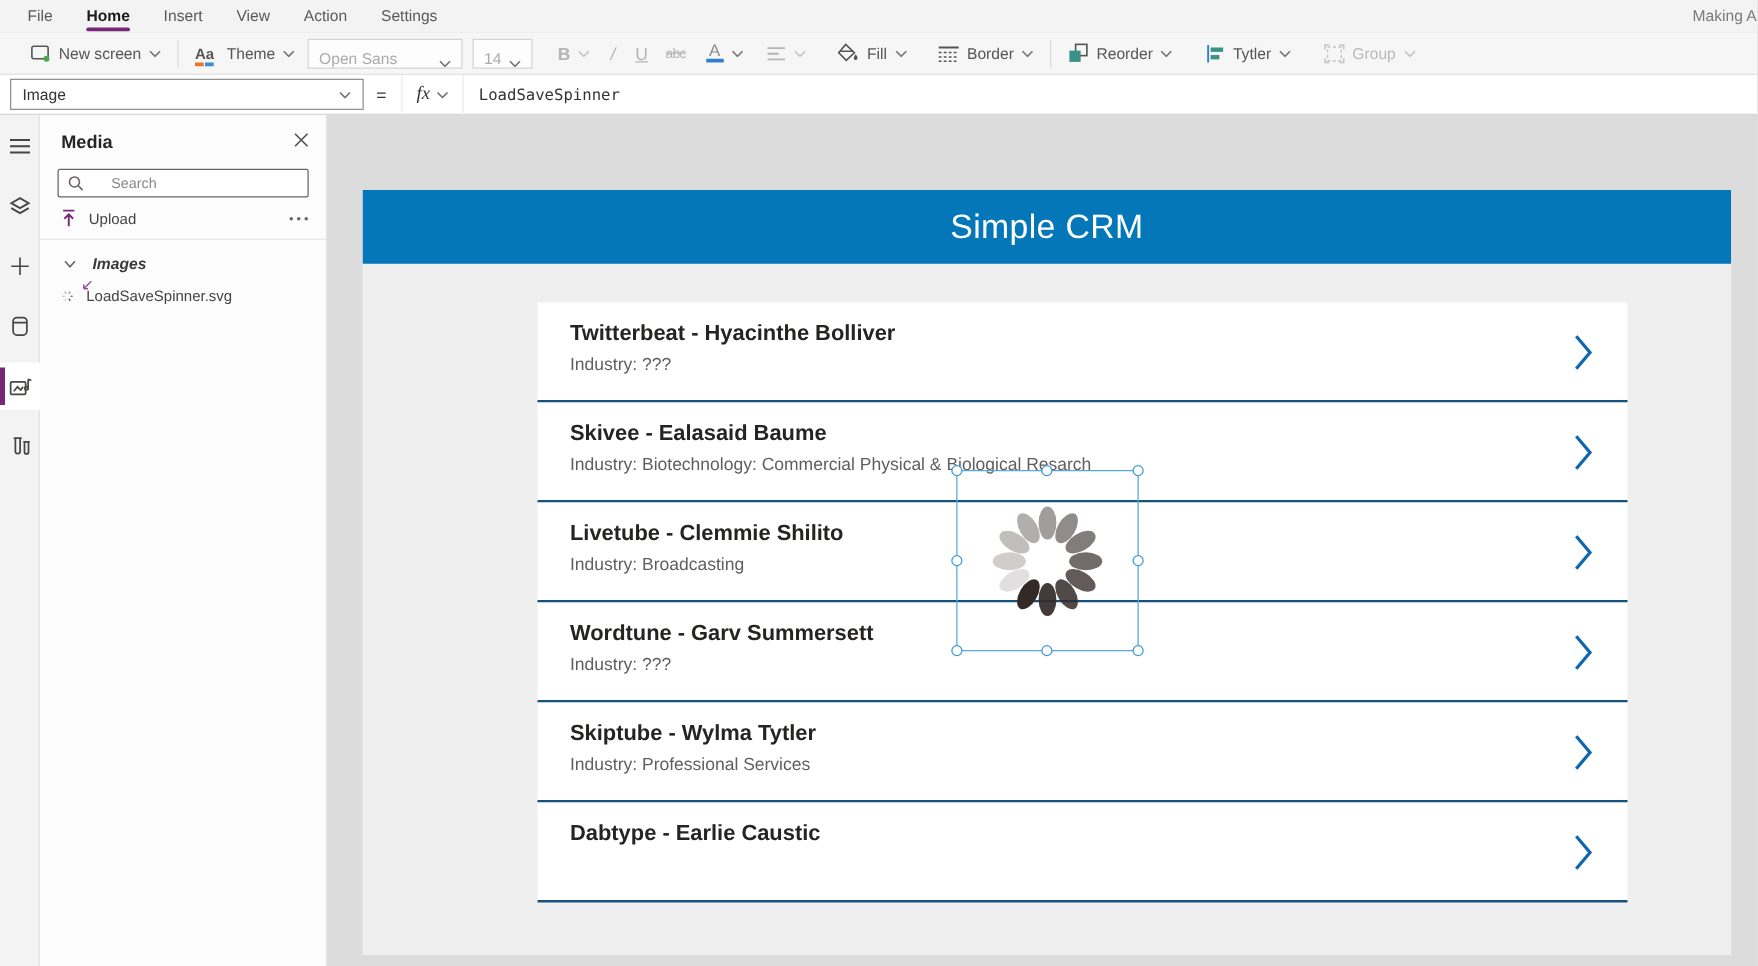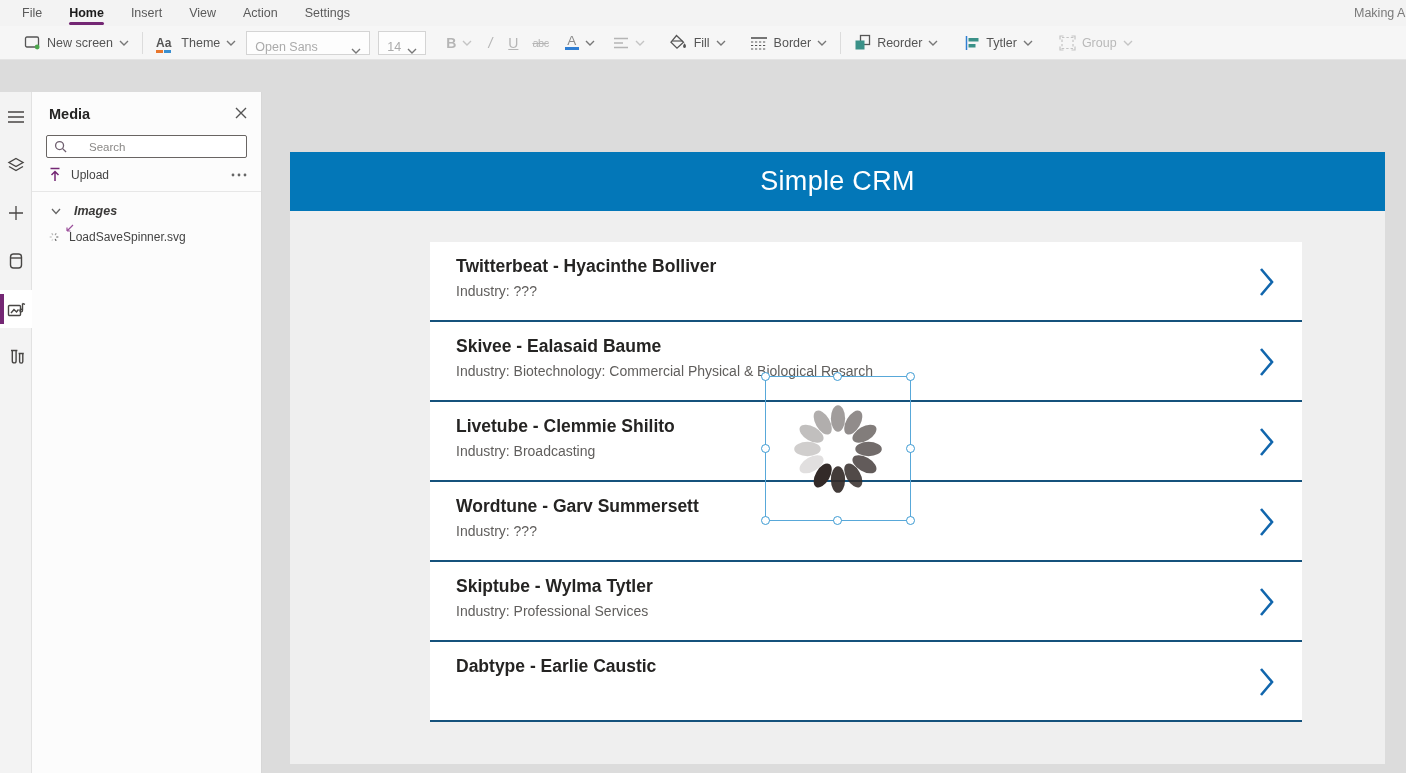--- a/index.html
+++ b/index.html
@@ -239,20 +239,36 @@
         <rect x="3" y="2.5" width="11" height="11" stroke="#c4c4c4" stroke-width="1.2" fill="none" stroke-dasharray="2.4 2"></rect>
         <path d="M1 4.5 V1 H4.5 M12.5 1 H16 V4.5 M16 11.5 V15 H12.5 M4.5 15 H1 V11.5" stroke="#c4c4c4" stroke-width="1.2" fill="none"></path>
         </svg>
       <span>Group</span>
       <svg class="chev" viewBox="0 0 10 6">
           <path d="M1 1 L5 5 L9 1"></path>
         </svg>
     </div>
   </div>
 
+  <div class="fxbar">
+    <div class="propsel">
+      <span>Image</span>
+      <svg class="chev" viewBox="0 0 10 6">
+          <path d="M1 1 L5 5 L9 1"></path>
+        </svg>
+    </div>
+    <span class="eqsign">=</span>
+    <div class="fxbox">
+      <span class="fx">fx</span>
+      <svg class="chev" viewBox="0 0 10 6">
+          <path d="M1 1 L5 5 L9 1"></path>
+        </svg>
+    </div>
+    <div class="fxexpr">LoadSaveSpinner</div>
+  </div>
 
   <div class="rail">
     <div class="rail-item" style="margin-top:6px">
       <svg width="18" height="14" viewBox="0 0 18 14">
         <path d="M1 2 H17 M1 7 H17 M1 12 H17" stroke-width="1.5"></path>
         </svg>
     </div>
     <div class="rail-gap"></div>
     <div class="rail-item">
       <svg width="18" height="16" viewBox="0 0 18 16">

